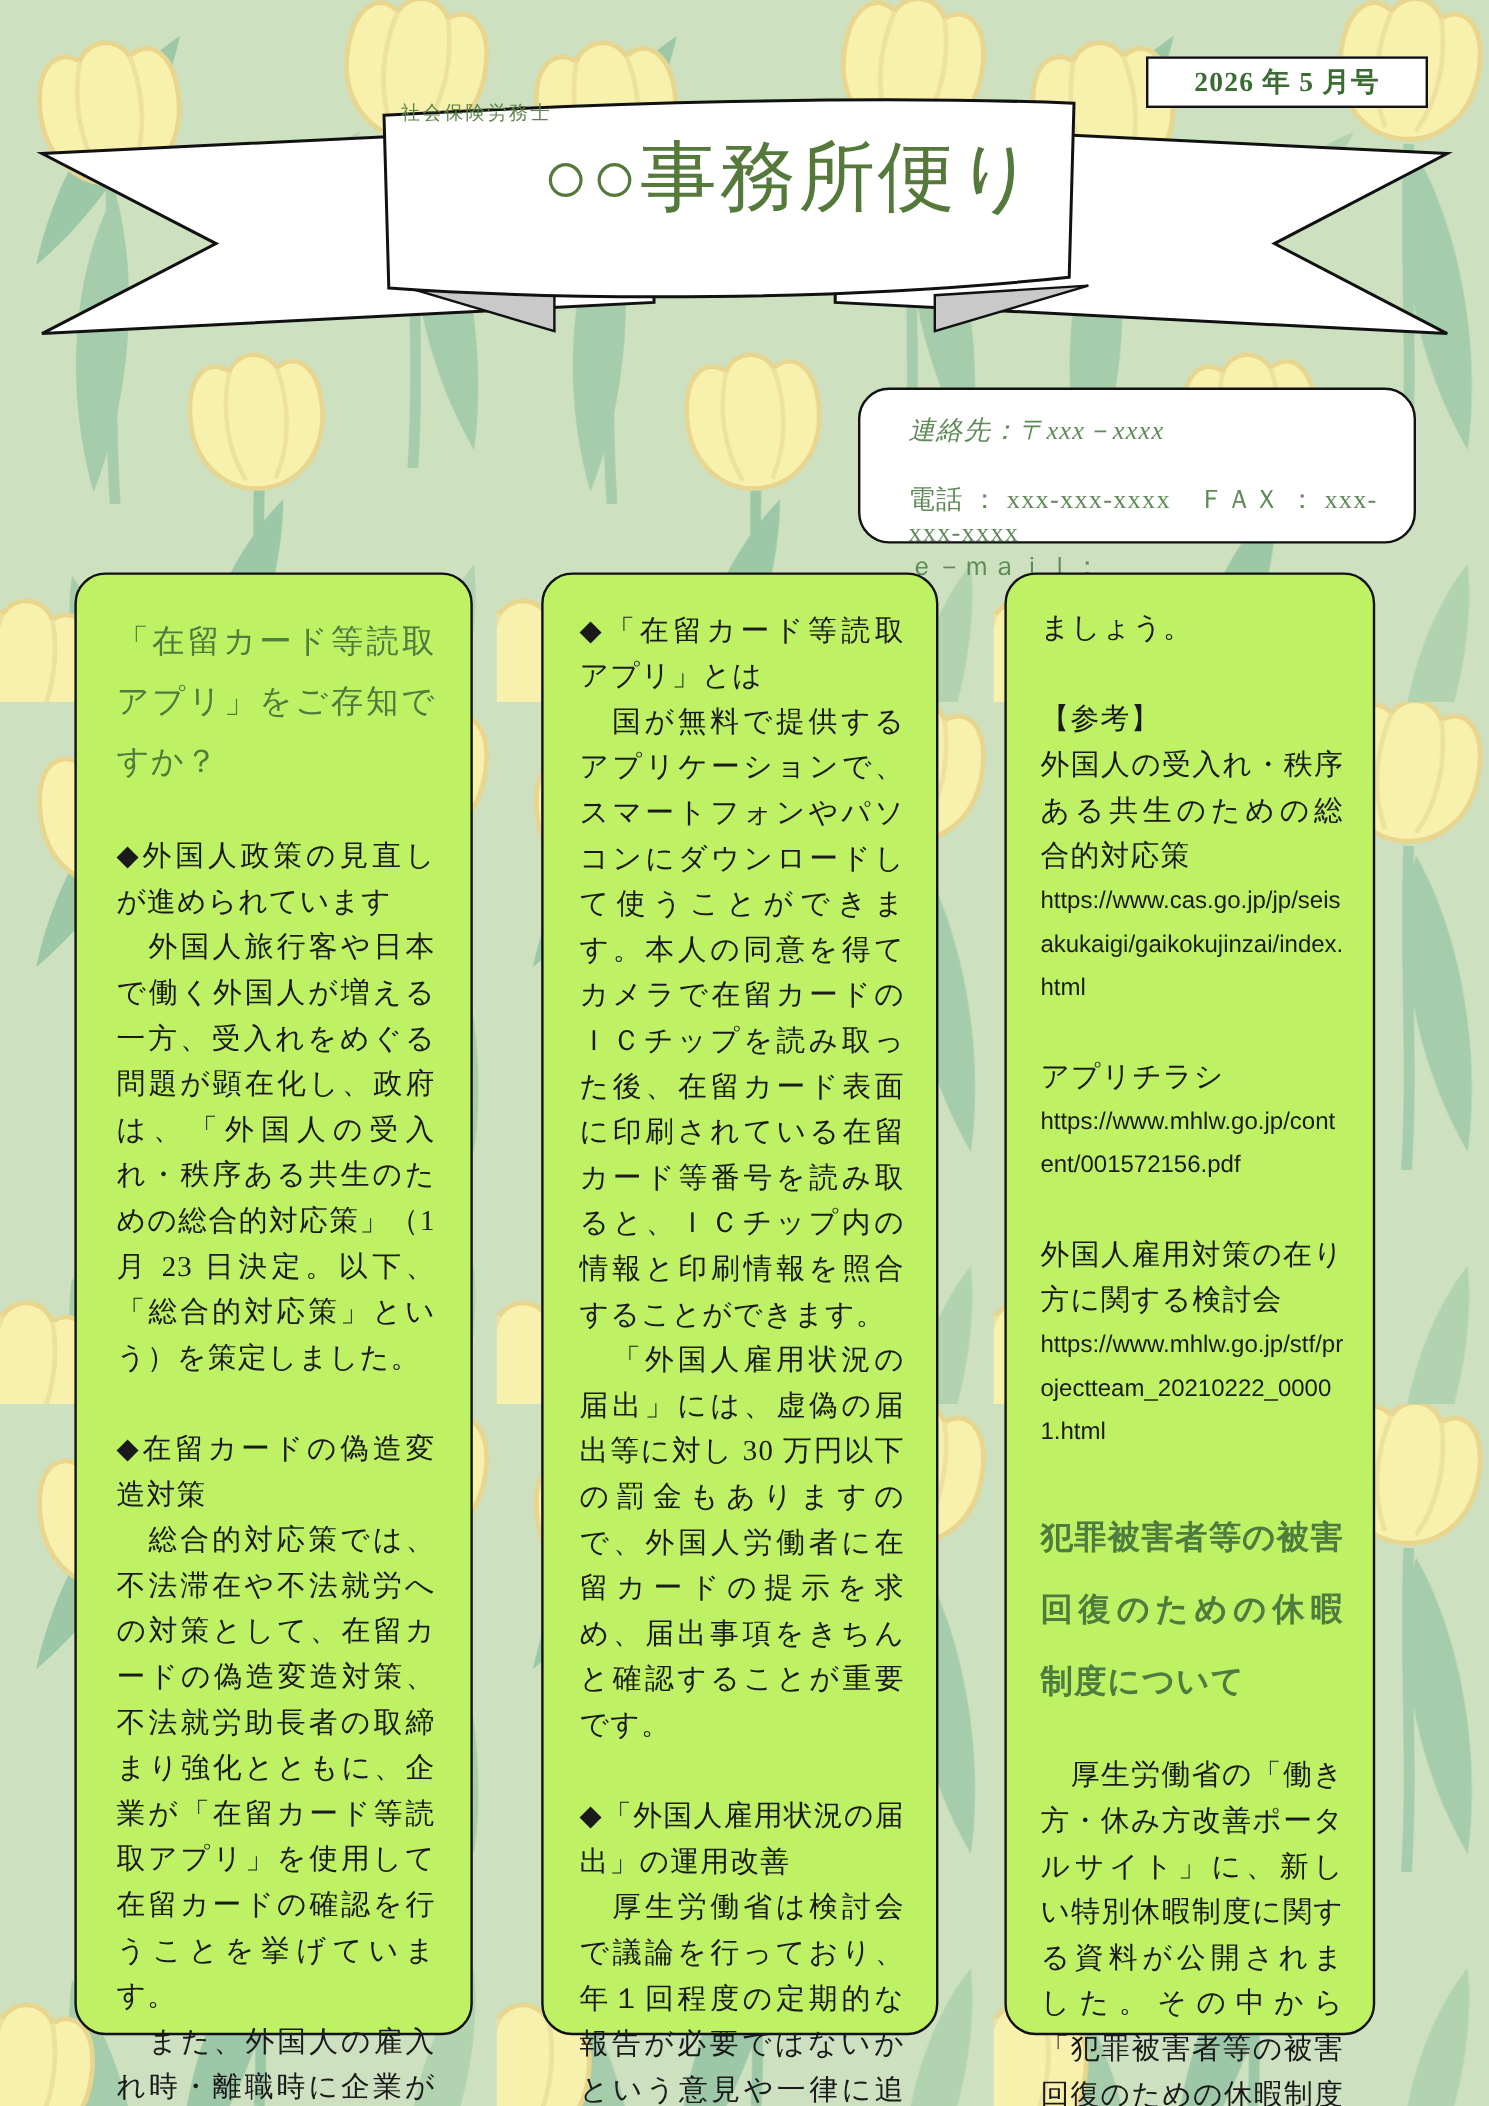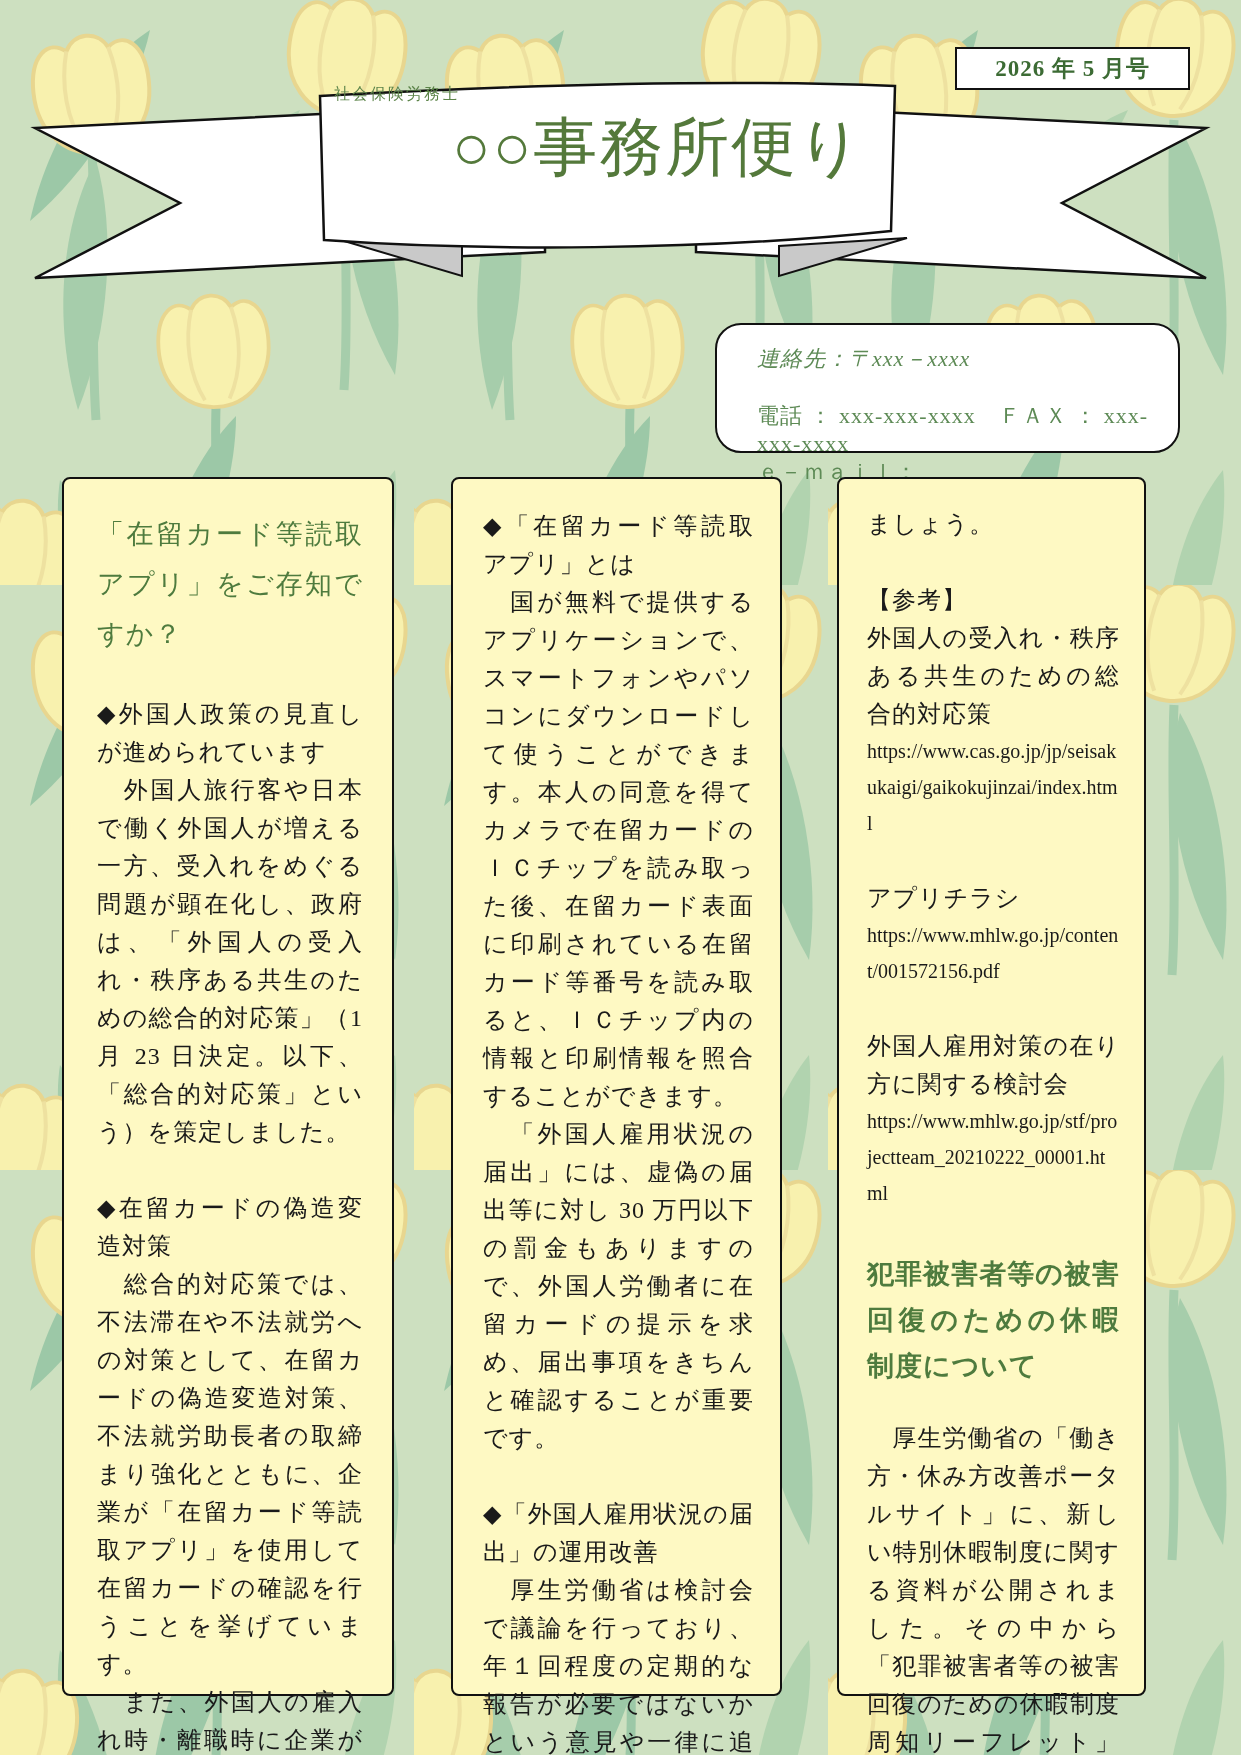--- a/index.html
+++ b/index.html
@@ -34,44 +34,44 @@
     position:absolute;left:715px;top:323px;width:465px;height:130px;
     box-sizing:border-box;
     background:#ffffff;border:2.5px solid #111;border-radius:26px;
     padding:20px 14px 0 40px;
     color:#5d8a55;font-size:22px;letter-spacing:1px;line-height:28px;
   }
   .contact-line1{margin-bottom:29px;font-style:italic;}
 
   .col{
     position:absolute;top:477px;height:1219px;box-sizing:border-box;
-    background:#fef9c3;border:2.5px solid #111;border-radius:8px;
+    background:#bef264;border:2.5px solid #111;border-radius:26px;
     color:#1a1a1a;
   }
   .col1{left:62px;width:332px;padding:30px 29px 0 33px;}
   .col2{left:451px;width:331px;padding:28px 26px 0 30px;}
   .col3{left:837px;width:309px;padding:26px 24px 0 28px;}
 
   .body-p{
     margin:0;font-size:24px;line-height:38px;letter-spacing:1px;
     text-align:justify;
   }
   .gap{margin-top:38px;}
   .col-heading{
     margin:0 0 36px 0;font-size:27px;line-height:50px;letter-spacing:1px;
     color:#4e7b3e;text-align:justify;
   }
   .col3-heading{
-    margin:40px 0 30px 0;font-size:27px;line-height:46px;letter-spacing:1px;
+    margin:40px 0 30px 0;font-size:27px;line-height:60px;letter-spacing:1px;
     color:#4e7b3e;font-weight:bold;text-align:justify;
     font-family:"Liberation Sans","DejaVu Sans",sans-serif;
   }
   .url{
     margin:0;font-size:20px;line-height:36px;letter-spacing:0;
-    font-family:Liberation Serif, serif;
+    font-family:Liberation Sans, sans-serif;
     word-break:break-all;text-align:left;
   }
 </style>
 </head>
 <body>
 
 <div class="page">
 
   <svg class="bg-pattern" viewBox="0 0 1241 1755" xmlns="http://www.w3.org/2000/svg">
     <defs>

